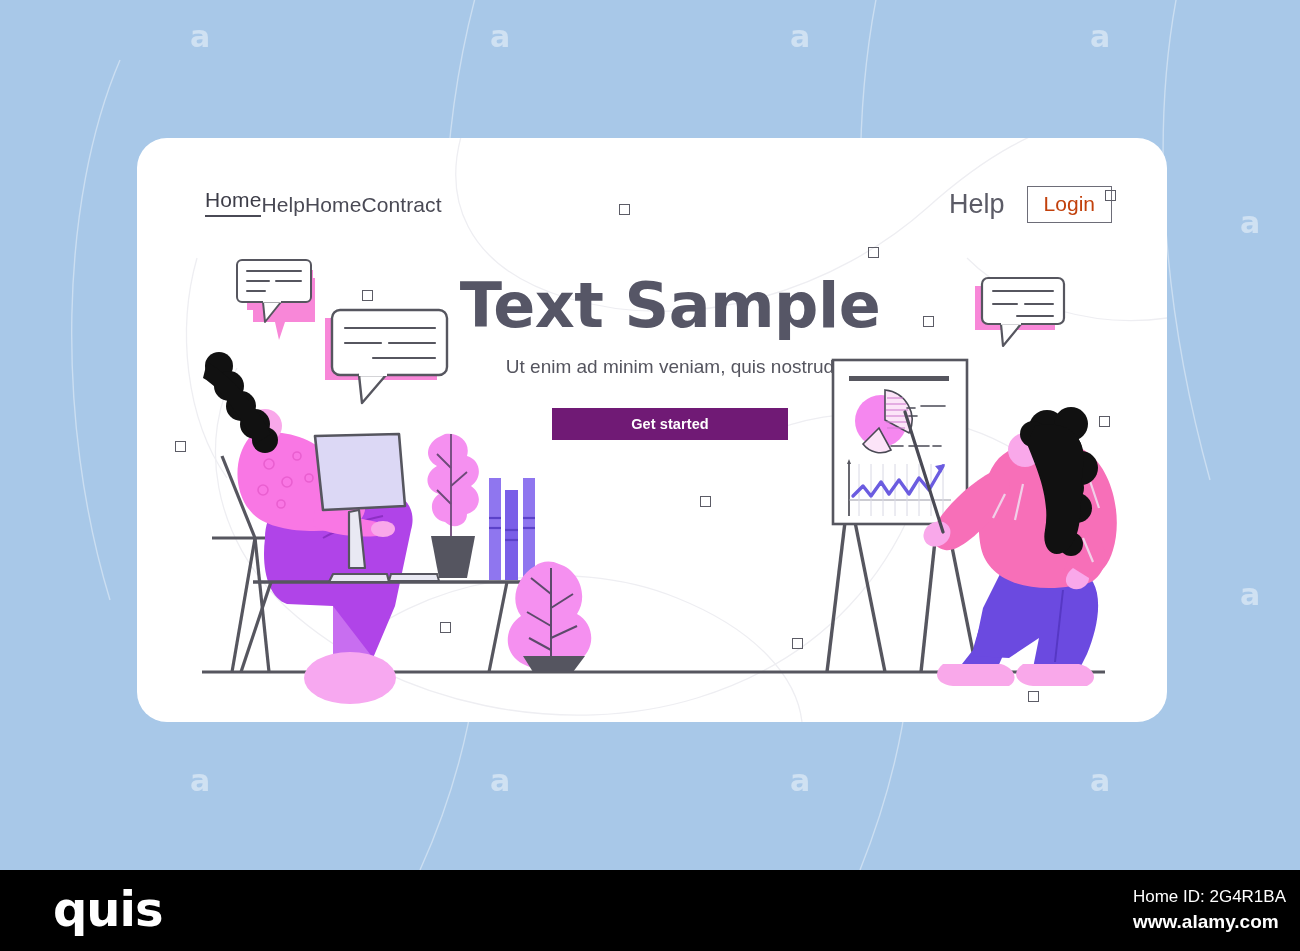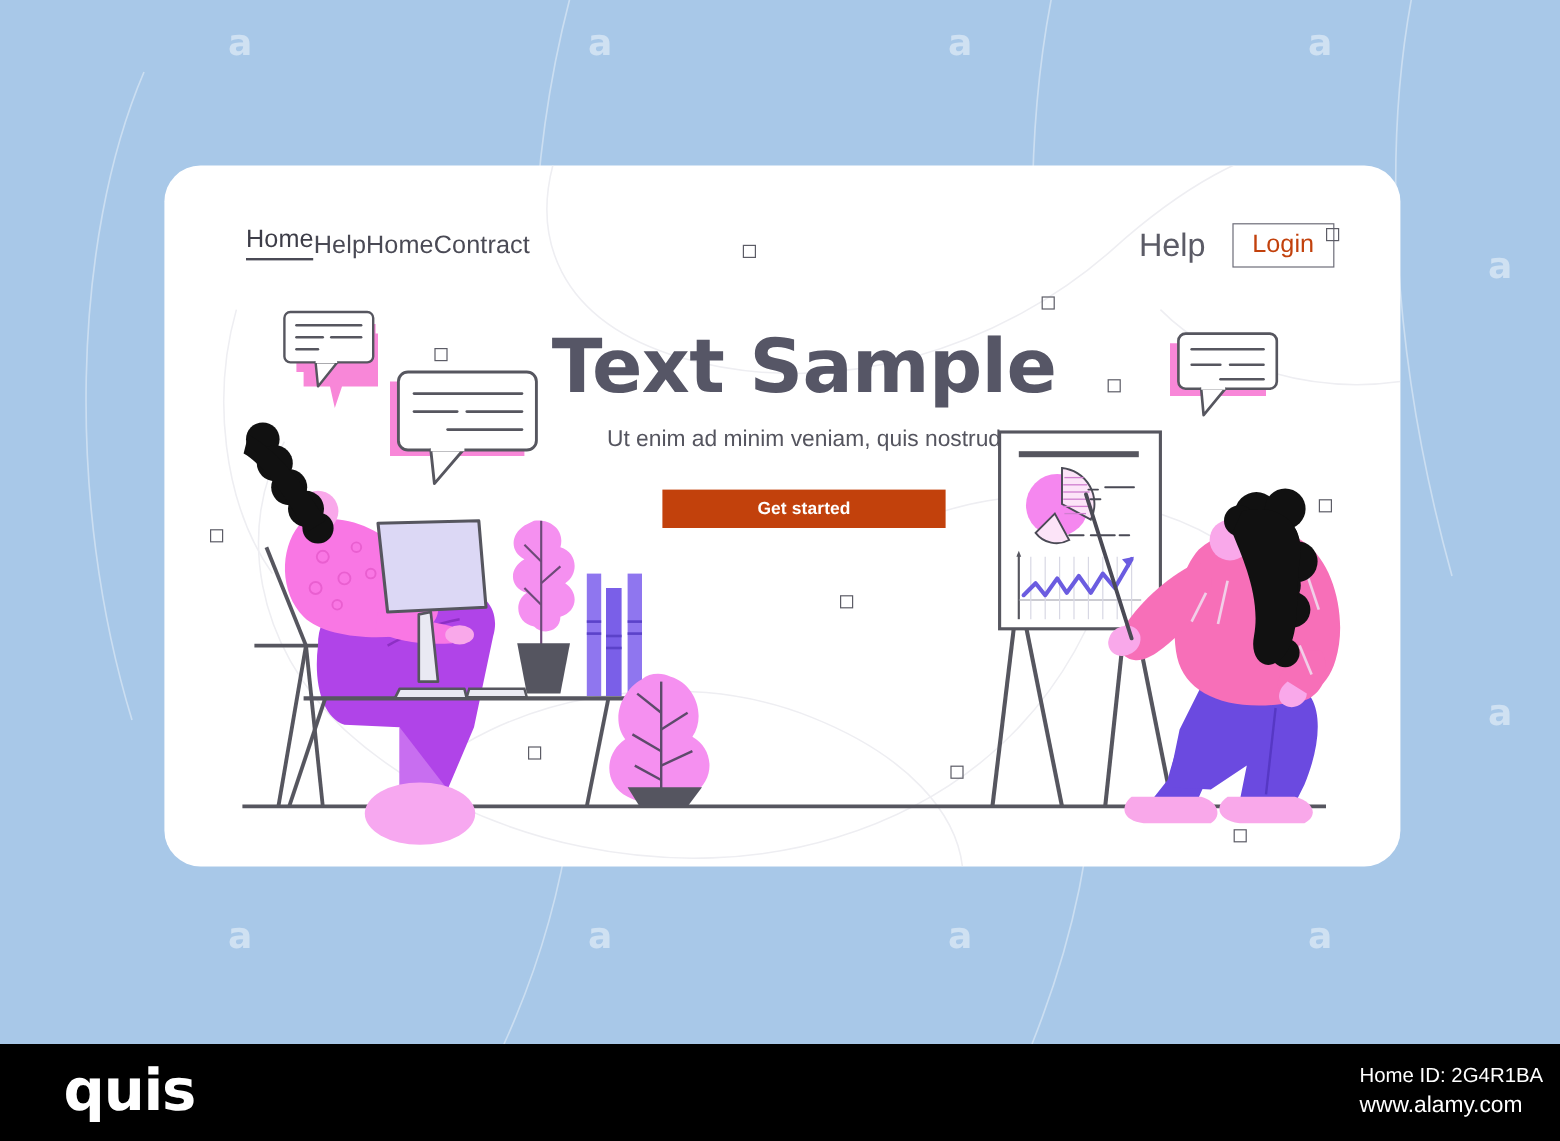--- a/index.html
+++ b/index.html
@@ -70,21 +70,21 @@
     font-family:"DejaVu Sans", sans-serif;
     font-size:62px;font-weight:700;color:#565666;
     letter-spacing:-0.5px;margin:0;line-height:1.05;
   }
   #hero-subtitle{
     font-size:19px;color:#55555f;margin:18px 0 0 0;font-weight:400;
   }
   #cta-wrap{margin-top:30px;display:flex;justify-content:center;}
   #cta-button{
     width:236px;height:32px;
-    background:#c2410c;border:none;
+    background:#701a75;border:none;
     color:#ffffff;font-size:14.5px;font-weight:700;
     cursor:pointer;letter-spacing:.1px;
     display:flex;align-items:center;justify-content:center;
   }
 
   
   #illustration{
     position:absolute;left:0;top:0;width:1030px;height:584px;
     pointer-events:none;
   }
@@ -105,21 +105,21 @@
   #alamy-logo{
     position:absolute;left:53px;top:885px;
     color:#ffffff;font-family:"DejaVu Sans", sans-serif;
     font-size:48px;font-weight:700;letter-spacing:-1px;line-height:1;
   }
   #footer-right{
     position:absolute;right:14px;top:886px;
     text-align:left;color:#ffffff;
   }
   #image-id{font-size:17px;font-weight:400;line-height:1.35;}
-  #alamy-url{font-size:19px;font-weight:400;line-height:1.35;}
+  #alamy-url{font-size:19px;font-weight:700;line-height:1.35;}
 </style>
 </head>
 <body>
 
 <div id="bg-watermark">
   <svg id="bg-curves" viewBox="0 0 1300 870" xmlns="http://www.w3.org/2000/svg">
     <g fill="none" stroke="#ffffff" stroke-opacity="0.40" stroke-width="1.4">
       <path d="M480 -20 C 440 120, 430 300, 470 470 C 500 620, 470 760, 420 870"></path>
       <path d="M880 -20 C 845 140, 860 330, 900 500 C 930 640, 900 770, 860 870"></path>
       <path d="M1180 -20 C 1150 120, 1160 300, 1210 480"></path>

